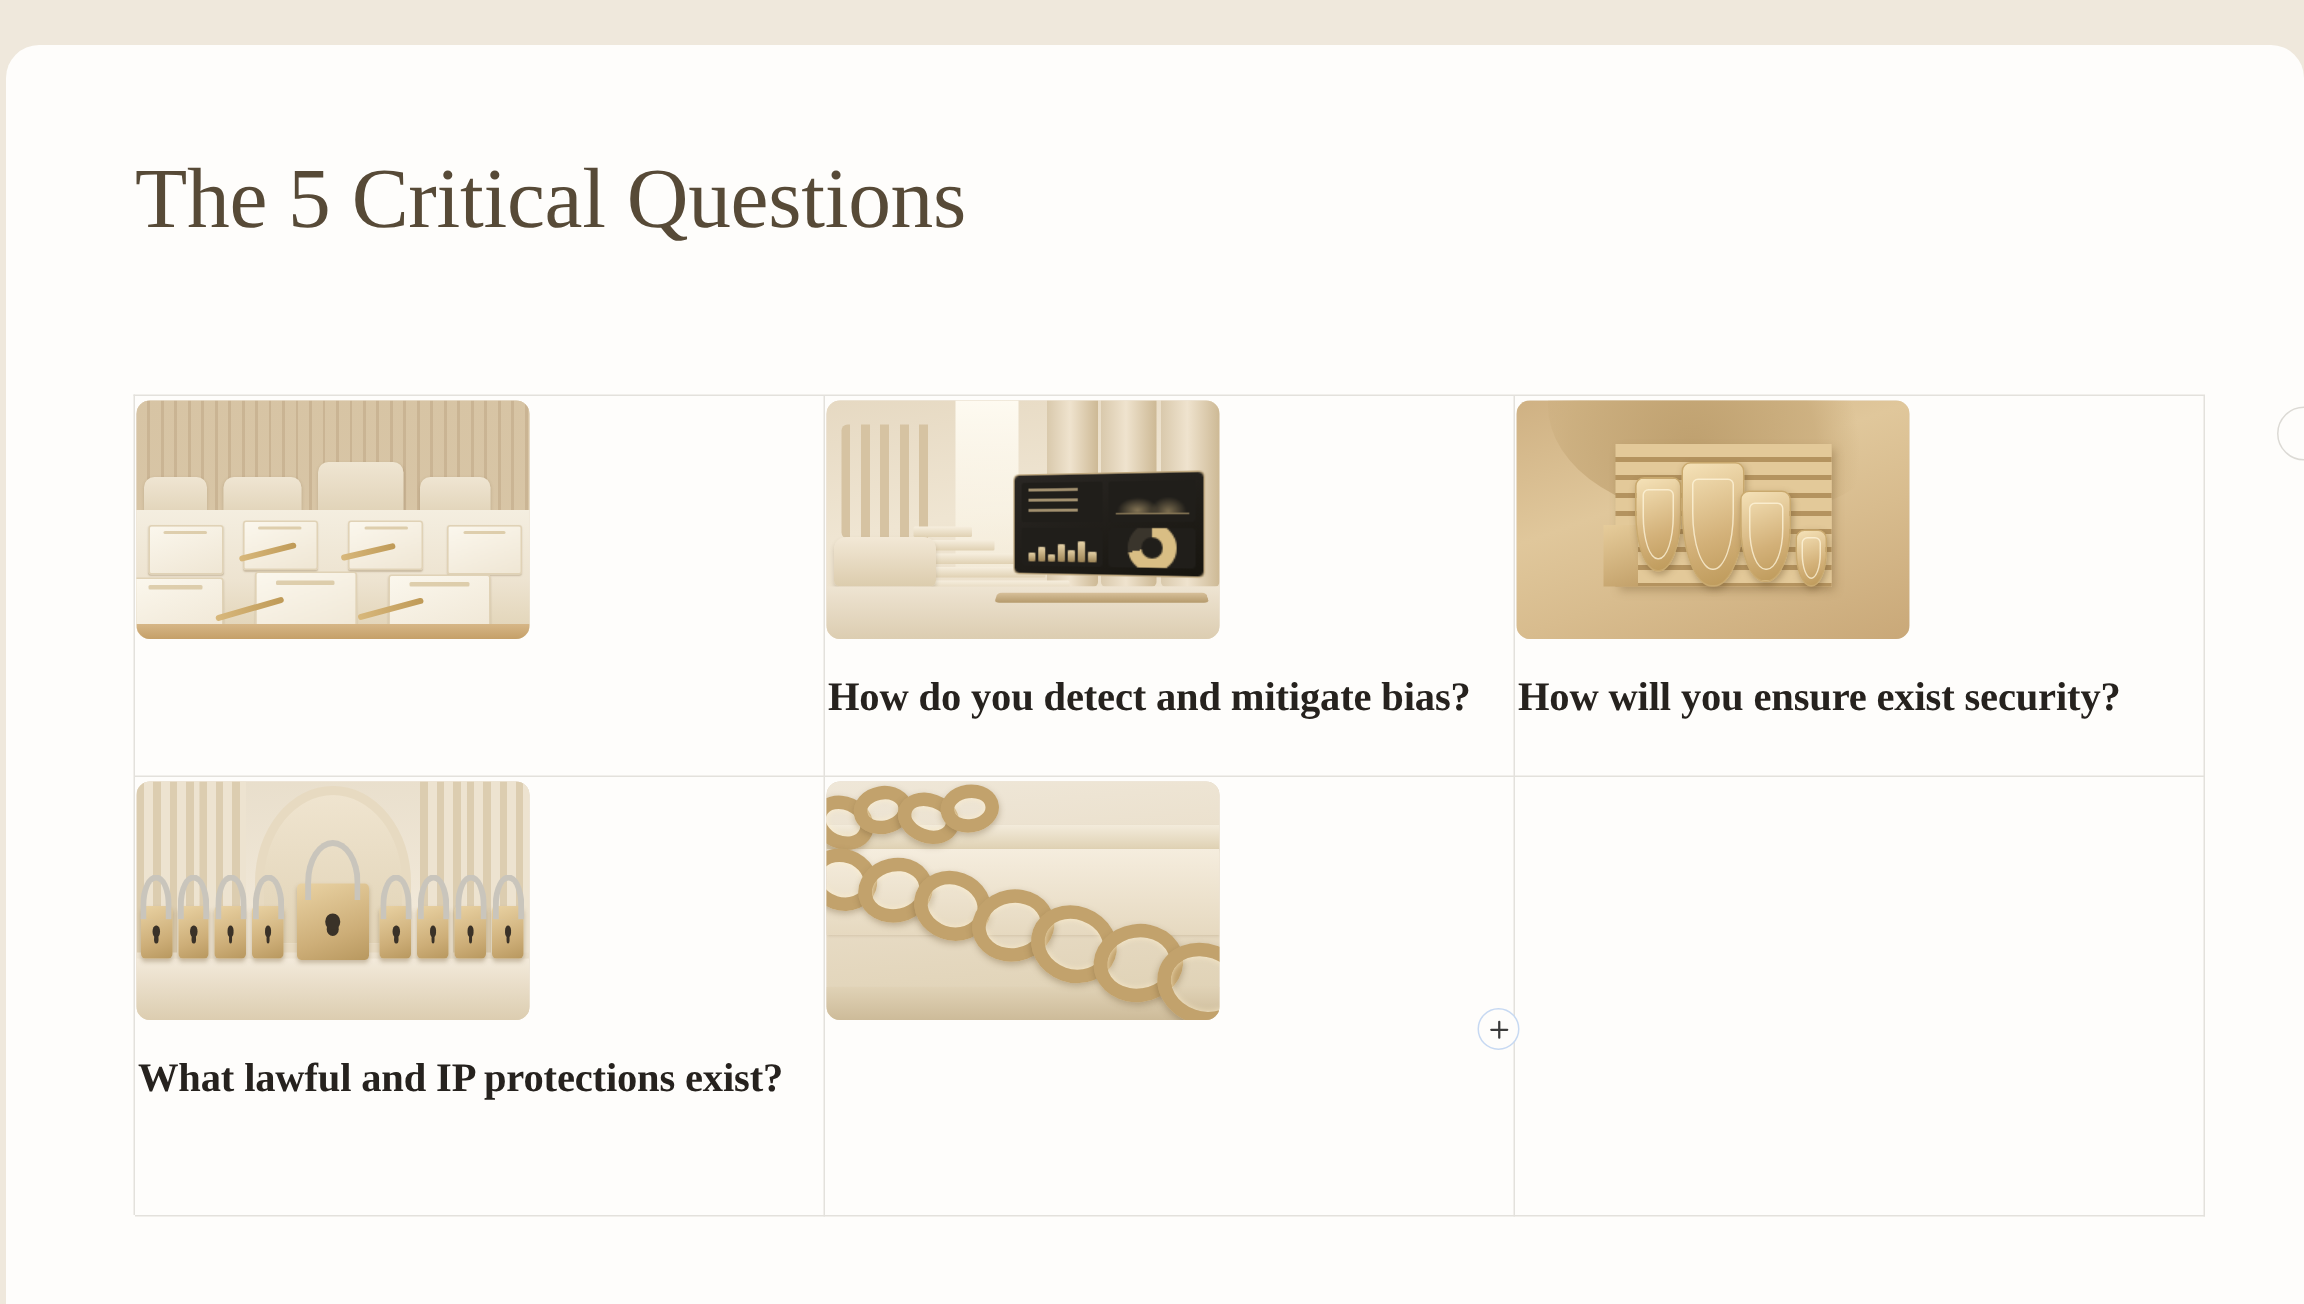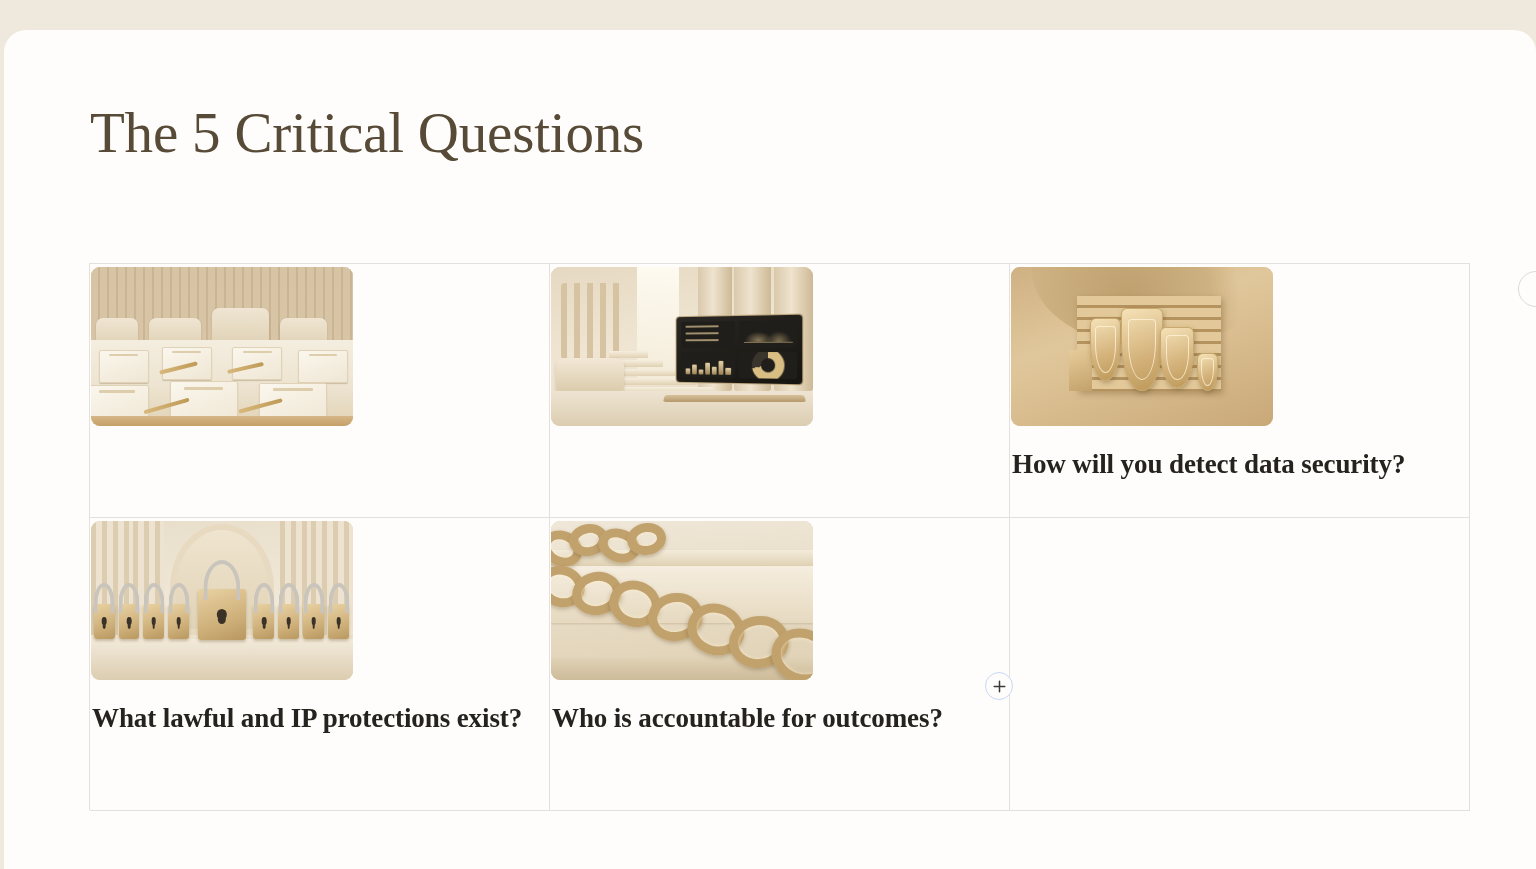--- a/index.html
+++ b/index.html
@@ -385,36 +385,37 @@
                   </div>
                 </div>
               <div class="lp-tile">
                   <div class="lp-donut"></div>
                 </div>
             </div>
             <div class="laptop-base"></div>
           </div>
         </div>
       </div>
+      <div class="card-title">How do you detect and mitigate bias?</div>
     </div>
 
     <div class="card">
       <div class="card-thumb">
         <div class="ill bg-shield">
           <div class="shield-arc"></div>
           <div class="shield-wall"></div>
           <div class="shield-floor"></div>
           <div style="position:absolute;left:22%;top:52%;width:9%;height:26%;background:linear-gradient(160deg,#E6CC9B,#C3A16A)"></div>
           <div class="shield" style="left:30%;top:32%;width:12%;height:40%"></div>
           <div class="shield" style="left:42%;top:26%;width:16%;height:52%"></div>
           <div class="shield" style="left:57%;top:38%;width:13%;height:38%"></div>
           <div class="shield" style="left:71%;top:54%;width:8%;height:24%"></div>
         </div>
       </div>
-      <div class="card-title">How will you detect data security?</div>
+      <div class="card-title">How will you ensure exist security?</div>
     </div>
 
     <div class="card">
       <div class="card-thumb">
         <div class="ill bg-lock">
           <div class="lock-flute" style="left:0;width:16%"></div>
           <div class="lock-flute" style="left:16%;width:12%"></div>
           <div class="lock-flute" style="right:0;width:16%"></div>
           <div class="lock-flute" style="right:16%;width:12%"></div>
           <div class="lock-arch"></div>
@@ -445,21 +446,20 @@
           <div class="link" style="left:29%;top:1%;width:15%;height:20%;transform:rotate(-8deg)"></div>
           <div class="link" style="left:-5%;top:28%;width:18%;height:26%;transform:rotate(18deg)"></div>
           <div class="link" style="left:8%;top:32%;width:19%;height:27%;transform:rotate(-12deg)"></div>
           <div class="link" style="left:22%;top:38%;width:20%;height:29%;transform:rotate(20deg)"></div>
           <div class="link" style="left:37%;top:45%;width:21%;height:30%;transform:rotate(-10deg)"></div>
           <div class="link" style="left:52%;top:52%;width:22%;height:32%;transform:rotate(20deg)"></div>
           <div class="link" style="left:68%;top:60%;width:23%;height:33%;transform:rotate(-8deg)"></div>
           <div class="link" style="left:84%;top:68%;width:24%;height:34%;transform:rotate(20deg)"></div>
         </div>
       </div>
-      <div class="card-title">Who is accountable for outcomes?</div>
     </div>
 
     <div class="card empty"></div>
   </div>
 
   <div class="add-btn">
     <svg width="13" height="13" viewBox="0 0 13 13">
       <path d="M6.5 1.2 V11.8 M1.2 6.5 H11.8" stroke="#3A3A3A" stroke-width="1.5" stroke-linecap="round"></path>
     </svg>
   </div>

